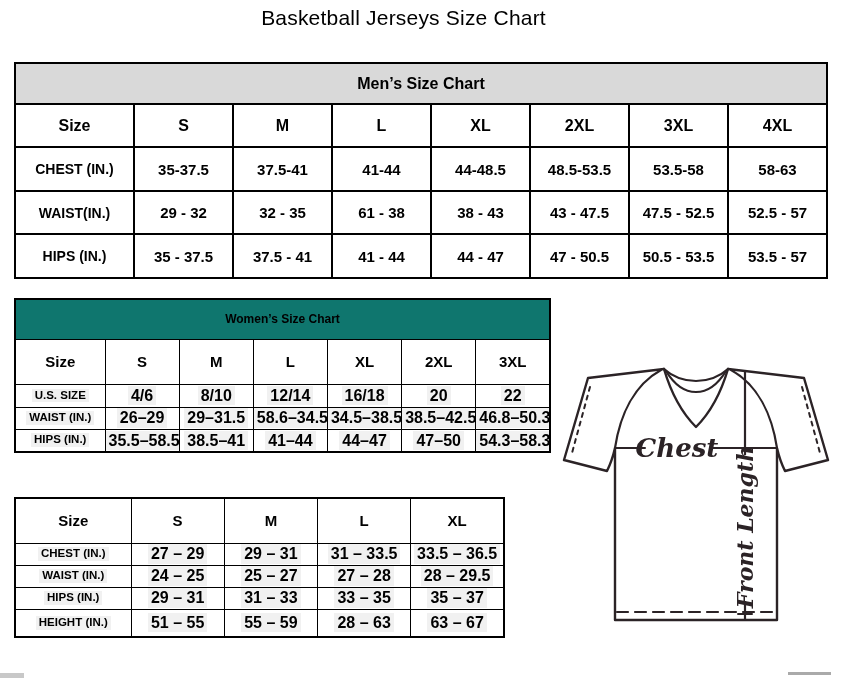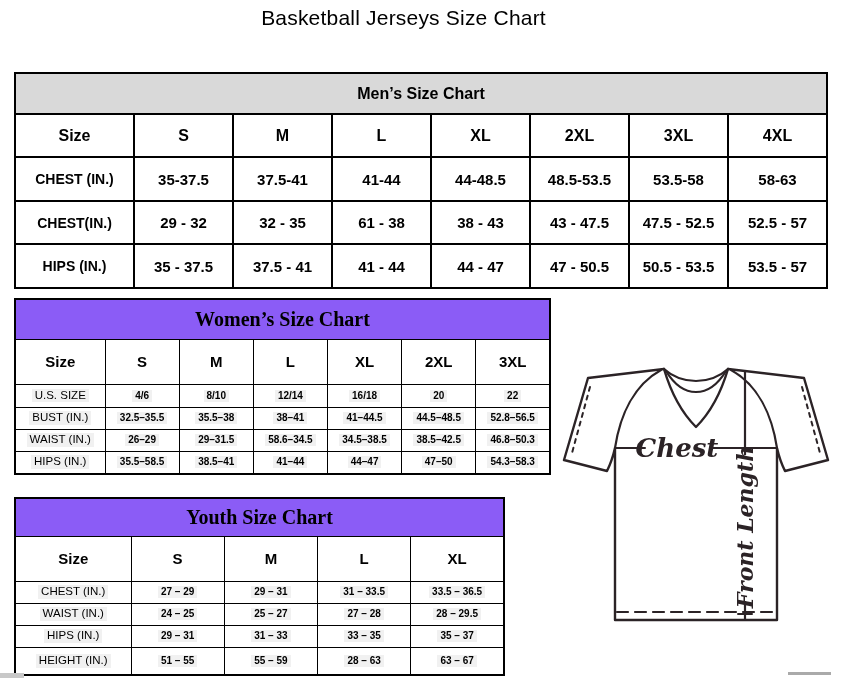--- a/index.html
+++ b/index.html
@@ -11,35 +11,35 @@
     position:absolute;top:6px;left:0;width:807px;text-align:center;
     font-size:21px;font-weight:normal;letter-spacing:0.2px;
   }
   table.size-table{
     position:absolute;border-collapse:collapse;table-layout:fixed;background:#fff;
   }
   table.size-table td{
     text-align:center;vertical-align:middle;padding:0;overflow:hidden;white-space:nowrap;
   }
   
-  table.men{left:14px;top:72px;width:814px;}
+  table.men{left:14px;top:62px;width:814px;}
   table.men td{border:2px solid #000;}
   table.men td.band{background:#d9d9d9;font-size:16px;font-weight:bold;}
   table.men td.szhead{font-size:16px;font-weight:bold;}
   table.men td.rowlabel{font-size:14px;font-weight:bold;}
   table.men td.val{font-size:15px;font-weight:bold;margin-left:38px;}
   
   table.women{left:14px;top:298px;width:537px;}
   table.youth{left:14px;top:497px;width:491px;}
   table.women td,table.youth td{border:1px solid #000;}
   table.women,table.youth{border:2px solid #000;}
-  table.women td.band,table.youth td.band{background:#8b5cf6;font-size:20px;font-weight:bold;font-family:Liberation Serif, serif;}
+  table.women td.band,table.youth td.band{background:#0f766e;font-size:12px;font-weight:bold;}
   table.women td.szhead,table.youth td.szhead{font-size:15px;font-weight:bold;}
-  table.women td.rowlabel,table.youth td.rowlabel{font-size:11.5px;font-weight:normal;}
-  table.women td.val,table.youth td.val{font-size:10px;font-weight:bold;}
+  table.women td.rowlabel,table.youth td.rowlabel{font-size:11.5px;font-weight:bold;}
+  table.women td.val,table.youth td.val{font-size:16px;font-weight:bold;}
   .hl{background:#f1f1f1;padding:0 3px;display:inline-block;line-height:1.2;}
   
   .jersey{position:absolute;left:558px;top:363px;width:276px;height:266px;}
   .jersey text{
     font-family:"DejaVu Serif",serif;font-style:italic;font-weight:bold;fill:#2b2326;
   }
   
   .artifact-left{position:absolute;left:0;top:673px;width:24px;height:5px;background:#c8c8c8;}
   .artifact-right{position:absolute;left:788px;top:672px;width:43px;height:3px;background:#aaaaaa;}
 </style>
@@ -77,21 +77,21 @@
     <td class="rowlabel">CHEST (IN.)</td>
     <td class="val">35-37.5</td>
     <td class="val">37.5-41</td>
     <td class="val">41-44</td>
     <td class="val">44-48.5</td>
     <td class="val">48.5-53.5</td>
     <td class="val">53.5-58</td>
     <td class="val">58-63</td>
   </tr>
   <tr style="height:43px">
-    <td class="rowlabel">CHEST(IN.)</td>
+    <td class="rowlabel">WAIST(IN.)</td>
     <td class="val">29 - 32</td>
     <td class="val">32 - 35</td>
     <td class="val">61 - 38</td>
     <td class="val">38 - 43</td>
     <td class="val">43 - 47.5</td>
     <td class="val">47.5 - 52.5</td>
     <td class="val">52.5 - 57</td>
   </tr>
   <tr style="height:44px">
     <td class="rowlabel">HIPS (IN.)</td>
@@ -132,29 +132,20 @@
   <tr style="height:23px">
     <td class="rowlabel"><span class="hl">U.S. SIZE</span></td>
     <td class="val"><span class="hl">4/6</span></td>
     <td class="val"><span class="hl">8/10</span></td>
     <td class="val"><span class="hl">12/14</span></td>
     <td class="val"><span class="hl">16/18</span></td>
     <td class="val"><span class="hl">20</span></td>
     <td class="val"><span class="hl">22</span></td>
   </tr>
   <tr style="height:22px">
-    <td class="rowlabel"><span class="hl">BUST (IN.)</span></td>
-    <td class="val"><span class="hl">32.5–35.5</span></td>
-    <td class="val"><span class="hl">35.5–38</span></td>
-    <td class="val"><span class="hl">38–41</span></td>
-    <td class="val"><span class="hl">41–44.5</span></td>
-    <td class="val"><span class="hl">44.5–48.5</span></td>
-    <td class="val"><span class="hl">52.8–56.5</span></td>
-  </tr>
-  <tr style="height:22px">
     <td class="rowlabel"><span class="hl">WAIST (IN.)</span></td>
     <td class="val"><span class="hl">26–29</span></td>
     <td class="val"><span class="hl">29–31.5</span></td>
     <td class="val"><span class="hl">58.6–34.5</span></td>
     <td class="val"><span class="hl">34.5–38.5</span></td>
     <td class="val"><span class="hl">38.5–42.5</span></td>
     <td class="val"><span class="hl">46.8–50.3</span></td>
   </tr>
   <tr style="height:23px">
     <td class="rowlabel"><span class="hl">HIPS (IN.)</span></td>
@@ -170,23 +161,20 @@
 
 <table class="size-table youth">
   <colgroup>
       <col style="width:116px">
       <col>
       <col>
       <col>
       <col>
     </colgroup>
   <tbody>
-      <tr style="height:38px">
-    <td class="band" colspan="5">Youth Size Chart</td>
-  </tr>
   <tr style="height:45px">
     <td class="szhead">Size</td>
     <td class="szhead">S</td>
     <td class="szhead">M</td>
     <td class="szhead">L</td>
     <td class="szhead">XL</td>
   </tr>
   <tr style="height:22px">
     <td class="rowlabel"><span class="hl">CHEST (IN.)</span></td>
     <td class="val"><span class="hl">27 – 29</span></td>

